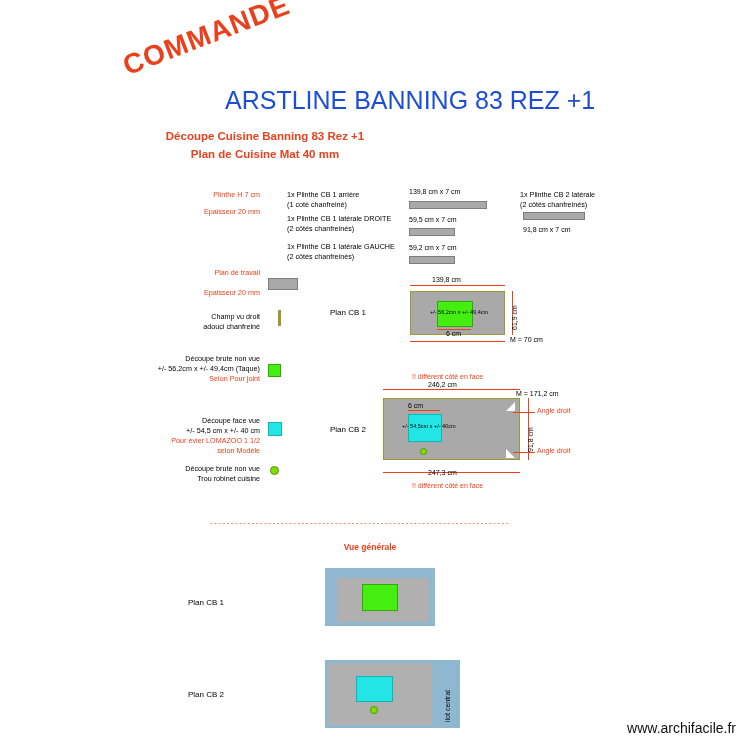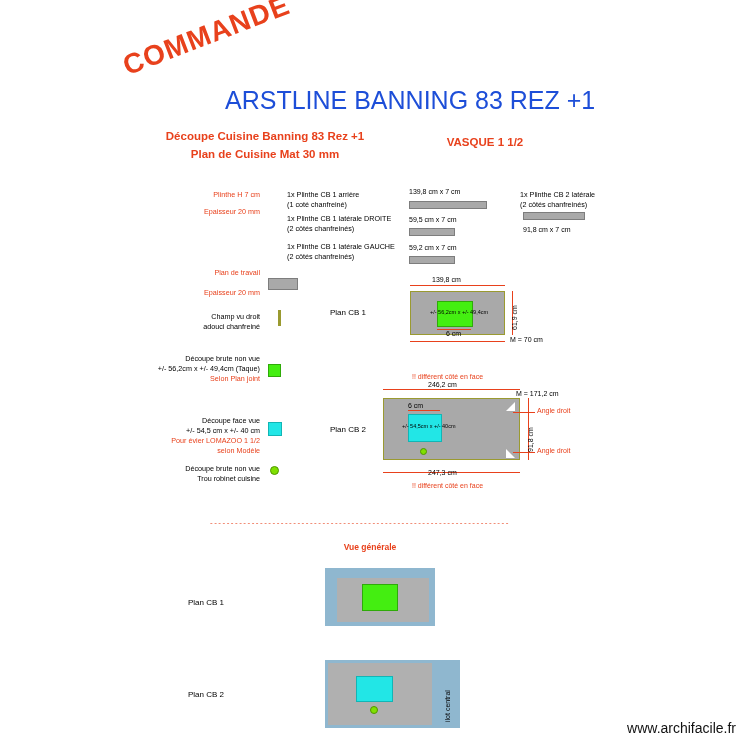--- a/index.html
+++ b/index.html
@@ -98,45 +98,44 @@
   }
 </style>
 </head>
 <body>
 
 <div class="abs" id="stamp">COMMANDE</div>
 <div class="abs" id="main-title">ARSTLINE BANNING 83 REZ +1</div>
 
 <div class="abs sub-red" id="sub-left">
   <div>Découpe Cuisine Banning 83 Rez +1</div>
-  <div>Plan de Cuisine Mat 30 mm</div>
+  <div>Plan de Cuisine Mat 40 mm</div>
 </div>
 
 <div class="abs sub-red" id="sub-right">
-  <div>VASQUE 1 1/2</div>
 </div>
 
 <div class="abs lbl lbl-red lbl-r" style="left:150px;top:190px;width:110px;">Plinthe H 7 cm</div>
 <div class="abs lbl lbl-red lbl-r" style="left:140px;top:207px;width:120px;">Epaisseur  20 mm</div>
 
 <div class="abs lbl lbl-red lbl-r" style="left:140px;top:268px;width:120px;">Plan de travail</div>
 <div class="abs lbl lbl-red lbl-r" style="left:140px;top:288px;width:120px;">Epaisseur  20 mm</div>
 <div class="abs strip" style="left:268px;top:278px;width:28px;height:10px;"></div>
 
 <div class="abs lbl lbl-blk lbl-r" style="left:150px;top:312px;width:110px;">
   <div>Champ vu droit</div>
   <div>adouci chanfreiné</div>
 </div>
 <div class="abs olive-bar" style="left:278px;top:310px;width:3px;height:16px;"></div>
 
 <div class="abs lbl lbl-blk lbl-r" style="left:130px;top:354px;width:130px;">
   <div>Découpe brute non vue</div>
   <div>+/- 56,2cm x +/- 49,4cm (Taque)</div>
 </div>
-<div class="abs lbl lbl-red lbl-r" style="left:150px;top:374px;width:110px;">Selon Plan joint</div>
+<div class="abs lbl lbl-red lbl-r" style="left:150px;top:374px;width:110px;">Selon Pour joint</div>
 <div class="abs green-sq" style="left:268px;top:364px;width:11px;height:11px;"></div>
 
 <div class="abs lbl lbl-blk lbl-r" style="left:150px;top:416px;width:110px;">
   <div>Découpe face vue</div>
   <div>+/- 54,5 cm  x +/- 40 cm</div>
 </div>
 <div class="abs lbl lbl-red lbl-r" style="left:150px;top:436px;width:110px;">
   <div>Pour évier LOMAZOO 1 1/2</div>
   <div>selon Modèle</div>
 </div>

